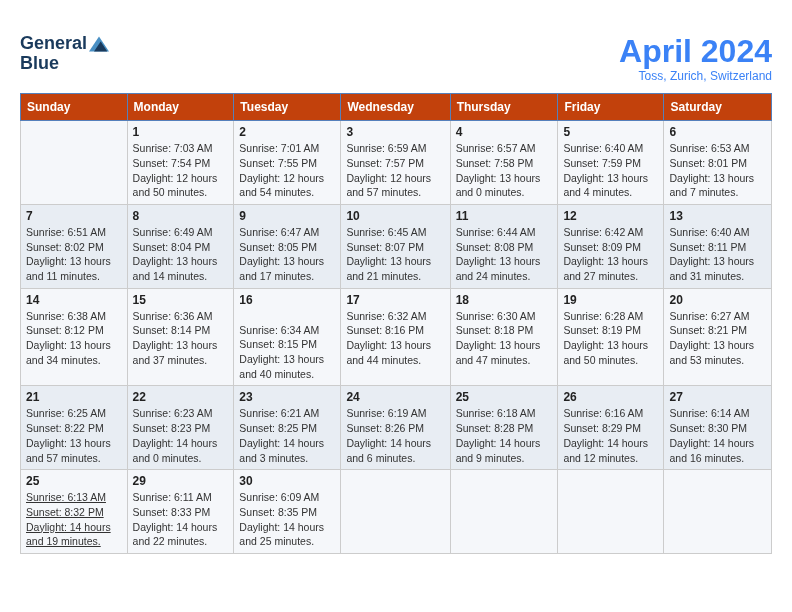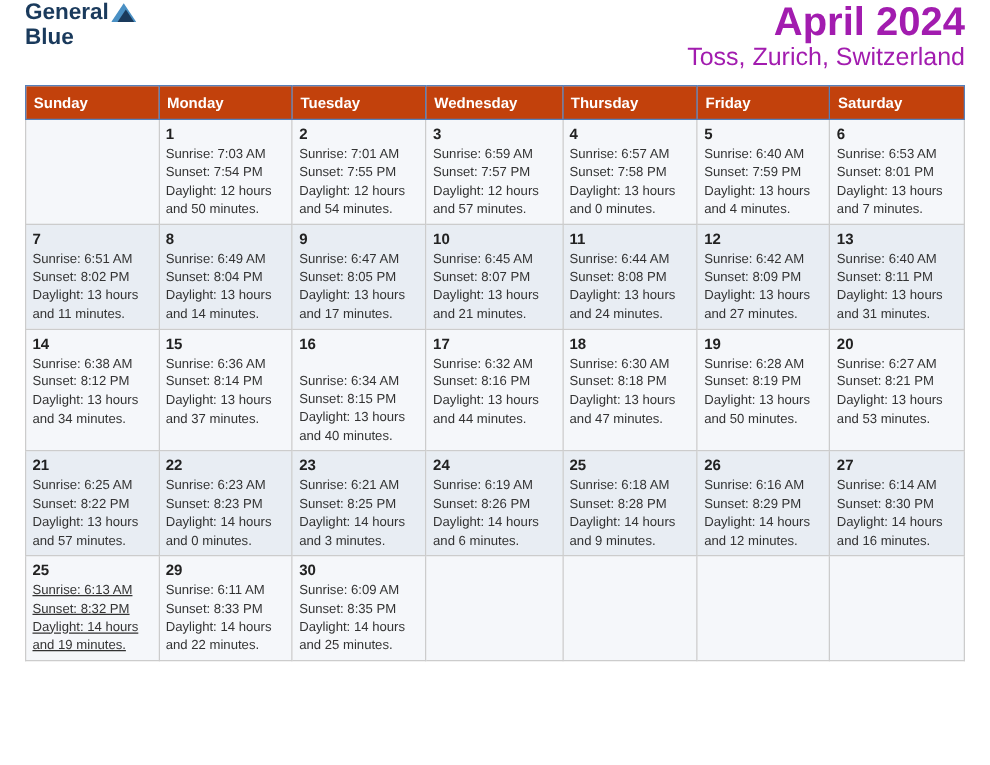--- a/index.html
+++ b/index.html
@@ -6,21 +6,21 @@
     body {
       font-family: Arial, sans-serif;
       background: #fff;
       width: 792px;
       height: 612px;
       overflow: hidden;
     }
     .page {
       width: 792px;
       min-height: 612px;
-      padding: 0 20px 10px 20px;
+      padding: 34px 20px 10px 20px;
     }
     .header {
       display: flex;
       justify-content: space-between;
       align-items: flex-start;
       margin-bottom: 10px;
     }
     .logo {
       display: flex;
       align-items: center;
@@ -35,26 +35,26 @@
       width: 20px;
       height: 20px;
       margin-left: 2px;
     }
     .title-block {
       text-align: right;
     }
     .main-title {
       font-size: 32px;
       font-weight: bold;
-      color: #a21caf;
+      color: #3b82f6;
       line-height: 1.1;
     }
     .subtitle {
-      font-size: 20px;
-      color: #a21caf;
+      font-size: 12px;
+      color: #3b82f6;
     }
     .calendar {
       width: 100%;
       border-collapse: collapse;
       font-size: 11px;
     }
     .calendar thead tr th {
       background-color: #c2410c;
       color: #fff;
       font-size: 12px;

